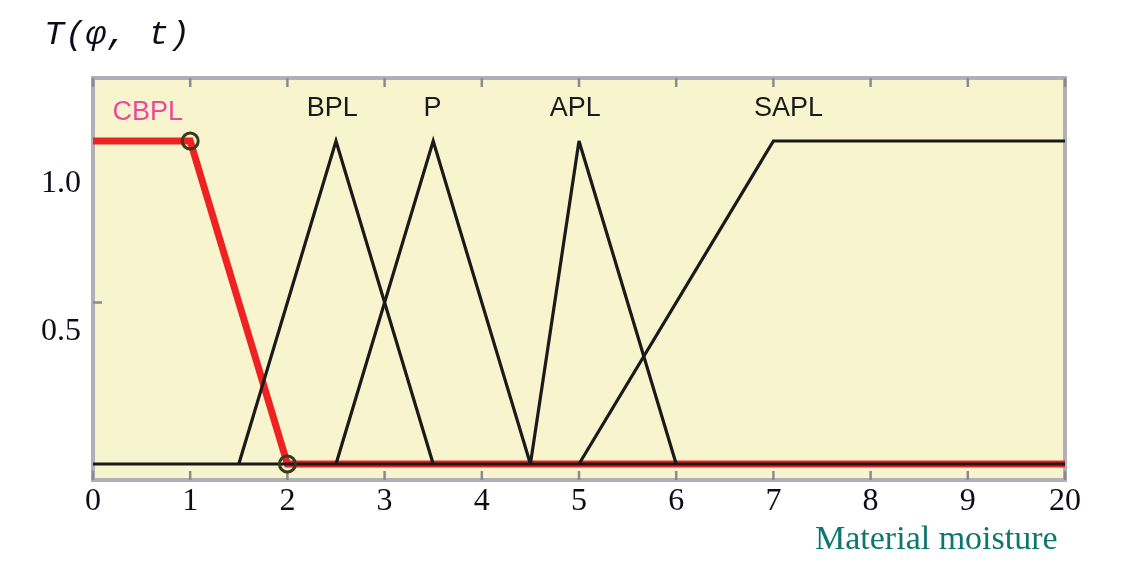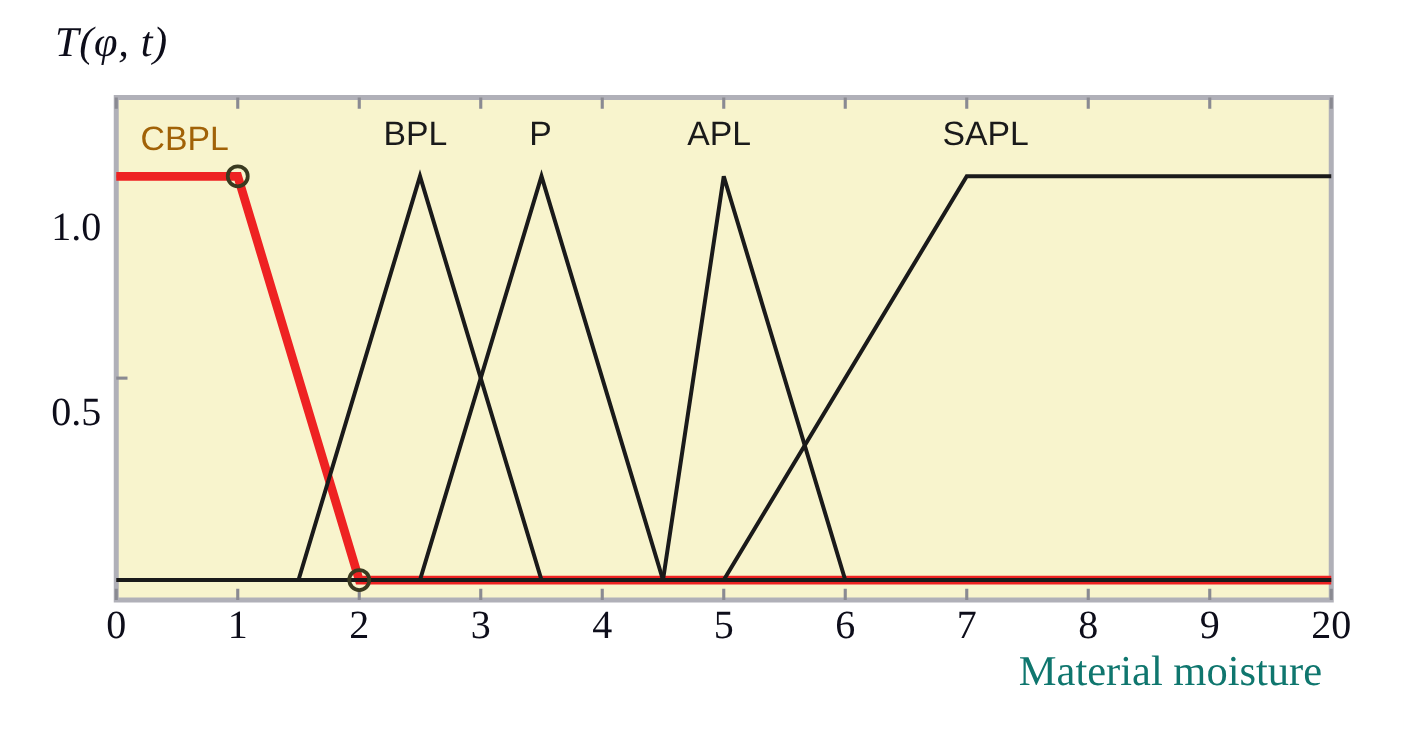--- a/index.html
+++ b/index.html
@@ -17,21 +17,21 @@
   }
   #chart-svg {
     position: absolute;
     left: 0;
     top: 0;
   }
   .axis-title-y {
     position: absolute;
     left: 44px;
     top: 16px;
-    font-family: Liberation Serif, serif;
+    font-family: Liberation Mono, monospace;
     font-size: 34px;
     font-style: italic;
     color: #0d0d1a;
     white-space: nowrap;
     letter-spacing: 0.5px;
   }
   .axis-title-x {
     position: absolute;
     left: 815px;
     top: 519px;
@@ -59,21 +59,21 @@
     top: 481px;
   }
   .series-label {
     position: absolute;
     font-family: "Liberation Sans", sans-serif;
     font-size: 27px;
     color: #1a1a1a;
     white-space: nowrap;
   }
   .series-label.accent {
-    color: #a16207;
+    color: #ec4899;
   }
 </style>
 </head>
 <body>
 
 <div id="root">
 
   <svg id="chart-svg" width="1123" height="584">
 
     <rect id="plot-bg" x="93" y="78" width="972" height="402" fill="#f8f4cd"></rect>

